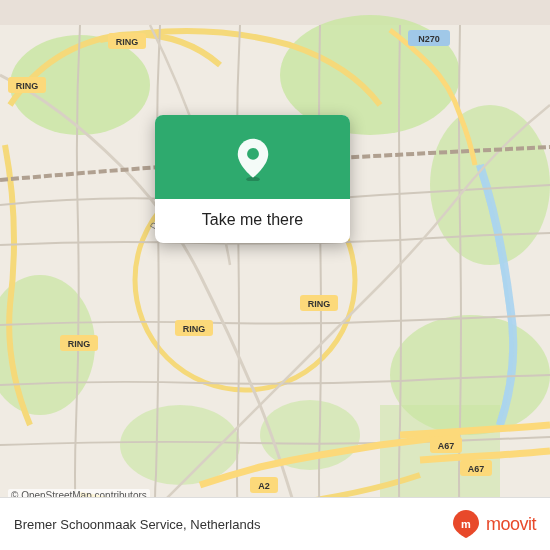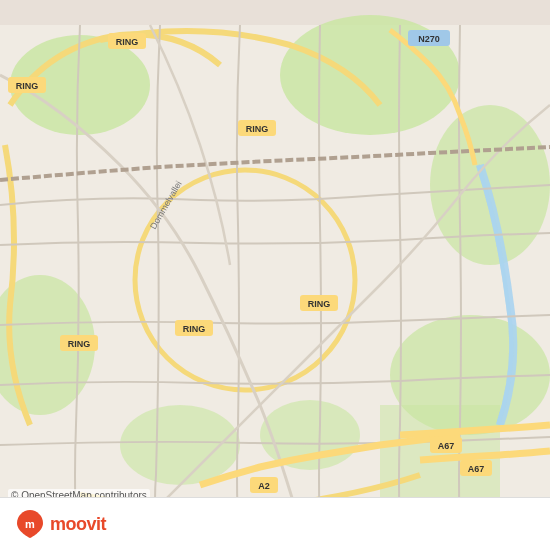--- a/index.html
+++ b/index.html
@@ -93,21 +93,21 @@
       gap: 4px;
     }
 
     #moovit-icon {
       width: 32px;
       height: 32px;
     }
 
     #moovit-text {
       font-size: 18px;
-      font-weight: bold;
+      font-weight: normal;
       color: #e8492a;
       letter-spacing: -0.5px;
     }
 
     
     #osm-attr {
       position: absolute;
       bottom: 48px;
       left: 8px;
       font-size: 10px;
@@ -201,26 +201,39 @@
 
     <rect x="430" y="412" width="32" height="16" rx="3" fill="#fcd97a"></rect>
     <text x="446" y="424" text-anchor="middle" font-size="9" font-weight="bold" fill="#333">A67</text>
 
     <rect x="460" y="435" width="32" height="16" rx="3" fill="#fcd97a"></rect>
     <text x="476" y="447" text-anchor="middle" font-size="9" font-weight="bold" fill="#333">A67</text>
 
     <text x="155" y="205" font-size="9" fill="#777" transform="rotate(-60, 155, 205)">Dommelvallei</text>
   </svg>
 
+  <div id="popup-card">
+    <div id="popup-green-area">
+
+      <svg id="location-pin" viewBox="0 0 44 52" xmlns="http://www.w3.org/2000/svg">
+        <ellipse cx="22" cy="50" rx="8" ry="3" fill="rgba(0,0,0,0.2)"></ellipse>
+        <path d="M22 2 C12 2 4 10 4 20 C4 34 22 48 22 48 C22 48 40 34 40 20 C40 10 32 2 22 2 Z" fill="white" opacity="0.95"></path>
+        <circle cx="22" cy="20" r="7" fill="#2eaa6e"></circle>
+      </svg>
+    </div>
+    <div id="popup-label">Take me there</div>
+
+  </div>
 
   <div id="osm-attr">
     <span>© OpenStreetMap contributors</span>
   </div>
 
   <div id="bottom-bar">
+    <div id="bottom-info">Bremer Schoonmaak Service, Netherlands</div>
     <div id="moovit-logo">
 
       <svg id="moovit-icon" viewBox="0 0 32 32" xmlns="http://www.w3.org/2000/svg">
         <path d="M16 2 C9 2 3 8 3 15 C3 24 16 30 16 30 C16 30 29 24 29 15 C29 8 23 2 16 2 Z" fill="#e8492a"></path>
         <text x="16" y="20" text-anchor="middle" font-size="11" font-weight="bold" fill="white">m</text>
       </svg>
       <span id="moovit-text">moovit</span>
     </div>
   </div>
 

